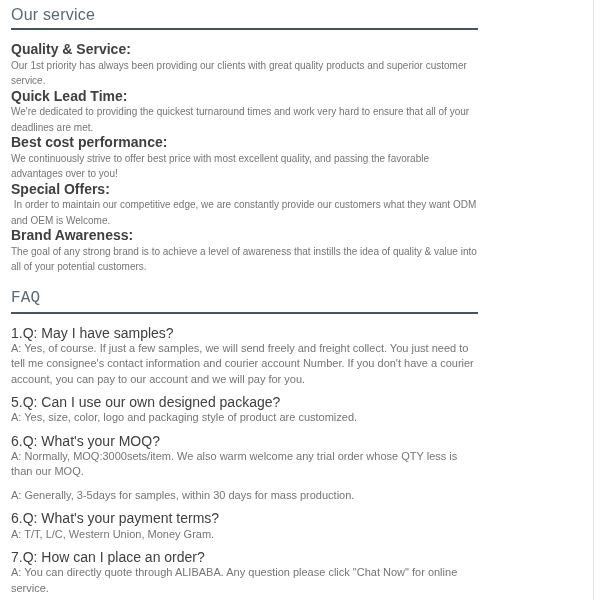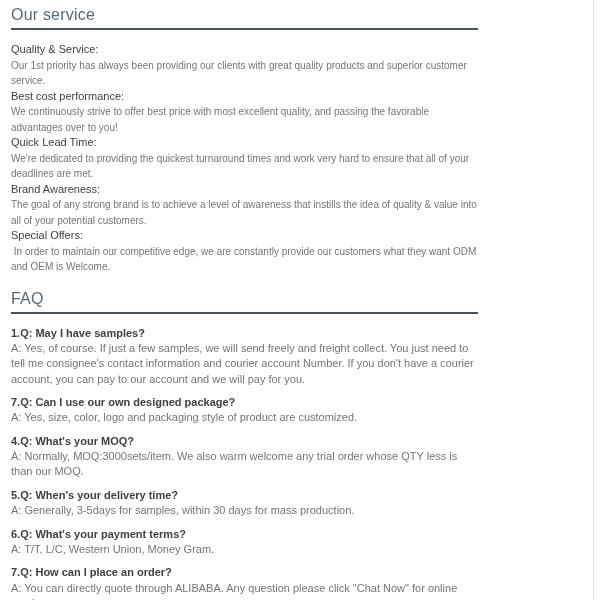--- a/index.html
+++ b/index.html
@@ -17,89 +17,88 @@
   .content { margin-left: 11px; width: 467px; padding-top: 5px; }
 
   .section-title {
     font-size: 16px; line-height: 19px; font-weight: 400;
     color: #596a77;
     letter-spacing: 0.2px;
     padding-bottom: 4px;
     border-bottom: 2px solid #445560;
     margin-bottom: 12px;
   }
-  .faq-title-wrap { margin-top: 14px; }
+  .faq-title-wrap { margin-top: 14px; font-family: Liberation Mono, monospace; }
 
   .service-item .svc-label {
-    font-size: 11px; line-height: 15.5px; font-weight: 400; color: #404040;
+    font-size: 14px; line-height: 15.5px; font-weight: 700; color: #404040;
   }
   .service-item .svc-text {
     font-size: 10px; line-height: 15.5px; color: #757575;
     white-space: pre-wrap;
   }
 
   .faq-item { margin-bottom: 8px; }
   .faq-question {
-    font-size: 11px; line-height: 15.5px; font-weight: 700; color: #404040;
+    font-size: 14px; line-height: 15.5px; font-weight: 400; color: #404040;
   }
   .faq-answer {
     font-size: 11px; line-height: 15.3px; color: #757575;
     white-space: pre-wrap;
   }
 </style>
 </head>
 <body>
 
 <div class="page">
   <div class="content">
 
     <h2 class="section-title">Our service</h2>
 
     <div>
       <div class="service-item">
         <div class="svc-label">Quality &amp; Service:</div>
         <div class="svc-text">Our 1st priority has always been providing our clients with great quality products and superior customer service.</div>
       </div>
       <div class="service-item">
+        <div class="svc-label">Quick Lead Time:</div>
+        <div class="svc-text">We're dedicated to providing the quickest turnaround times and work very hard to ensure that all of your deadlines are met.</div>
+      </div>
+      <div class="service-item">
         <div class="svc-label">Best cost performance:</div>
         <div class="svc-text">We continuously strive to offer best price with most excellent quality, and passing the favorable advantages over to you!</div>
       </div>
       <div class="service-item">
-        <div class="svc-label">Quick Lead Time:</div>
-        <div class="svc-text">We're dedicated to providing the quickest turnaround times and work very hard to ensure that all of your deadlines are met.</div>
+        <div class="svc-label">Special Offers:</div>
+        <div class="svc-text"> In order to maintain our competitive edge, we are constantly provide our customers what they want ODM and OEM is Welcome.</div>
       </div>
       <div class="service-item">
         <div class="svc-label">Brand Awareness:</div>
         <div class="svc-text">The goal of any strong brand is to achieve a level of awareness that instills the idea of quality &amp; value into all of your potential customers.</div>
-      </div>
-      <div class="service-item">
-        <div class="svc-label">Special Offers:</div>
-        <div class="svc-text"> In order to maintain our competitive edge, we are constantly provide our customers what they want ODM and OEM is Welcome.</div>
       </div>
     </div>
 
     <div class="faq-title-wrap">
       <h2 class="section-title">FAQ</h2>
     </div>
 
     <div>
       <div class="faq-item">
         <div class="faq-question">1.Q: May I have samples?</div>
         <div class="faq-answer">A: Yes, of course. If just a few samples, we will send freely and freight collect. You just need to tell me consignee's contact information and courier account Number. If you don't have a courier account, you can pay to our account and we will pay for you.</div>
       </div>
       <div class="faq-item">
-        <div class="faq-question">7.Q: Can I use our own designed package?</div>
+        <div class="faq-question">5.Q: Can I use our own designed package?</div>
         <div class="faq-answer">A: Yes, size, color, logo and packaging style of product are customized.</div>
       </div>
       <div class="faq-item">
-        <div class="faq-question">4.Q: What's your MOQ?</div>
+        <div class="faq-question">6.Q: What's your MOQ?</div>
         <div class="faq-answer">A: Normally, MOQ:3000sets/item. We also warm welcome any trial order whose QTY less is than our MOQ.</div>
       </div>
       <div class="faq-item">
-        <div class="faq-question">5.Q: When's your delivery time?</div>
         <div class="faq-answer">A: Generally, 3-5days for samples, within 30 days for mass production.</div>
       </div>
       <div class="faq-item">
         <div class="faq-question">6.Q: What's your payment terms?</div>
         <div class="faq-answer">A: T/T, L/C, Western Union, Money Gram.</div>
       </div>
       <div class="faq-item">
         <div class="faq-question">7.Q: How can I place an order?</div>
         <div class="faq-answer">A: You can directly quote through ALIBABA. Any question please click "Chat Now" for online service.</div>
       </div>

